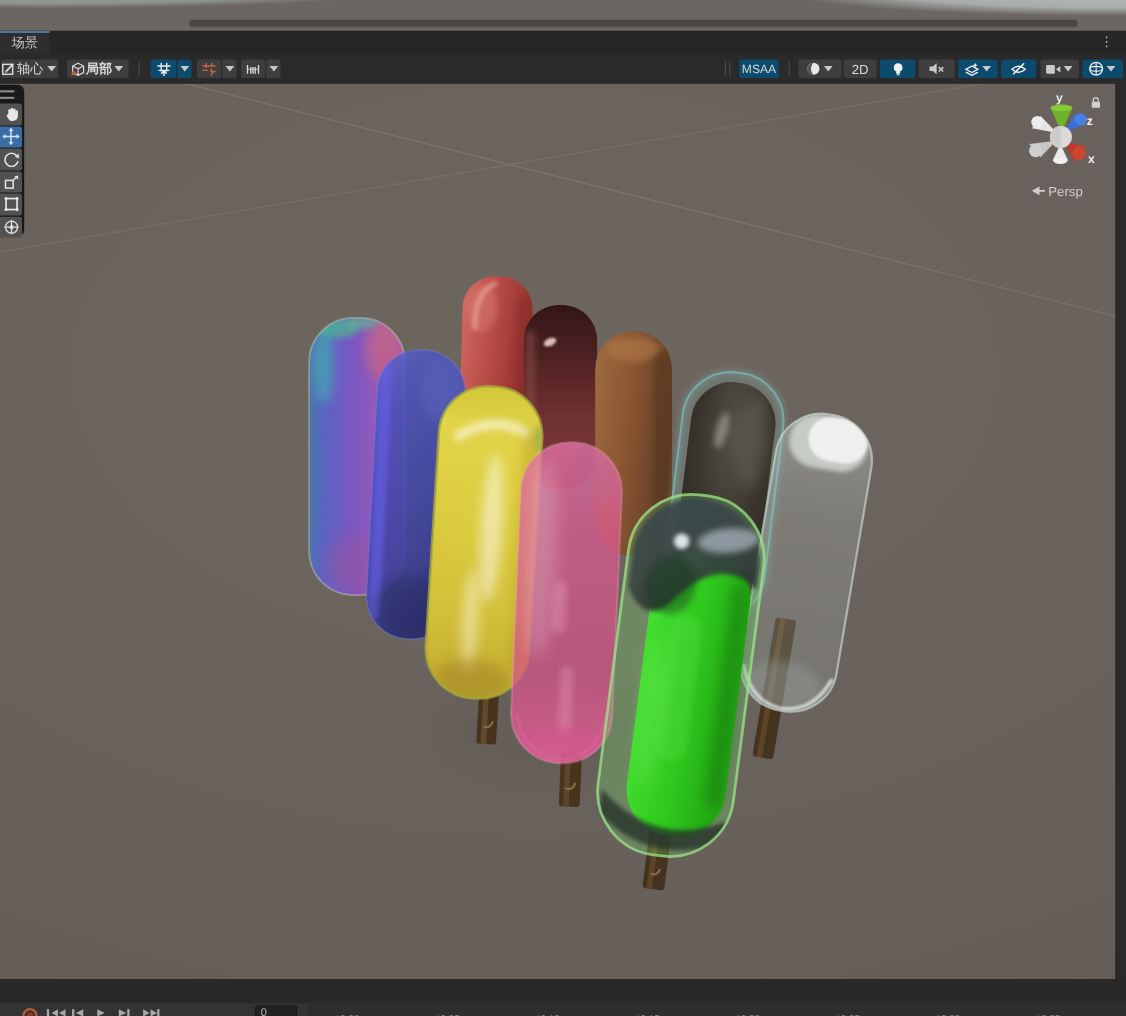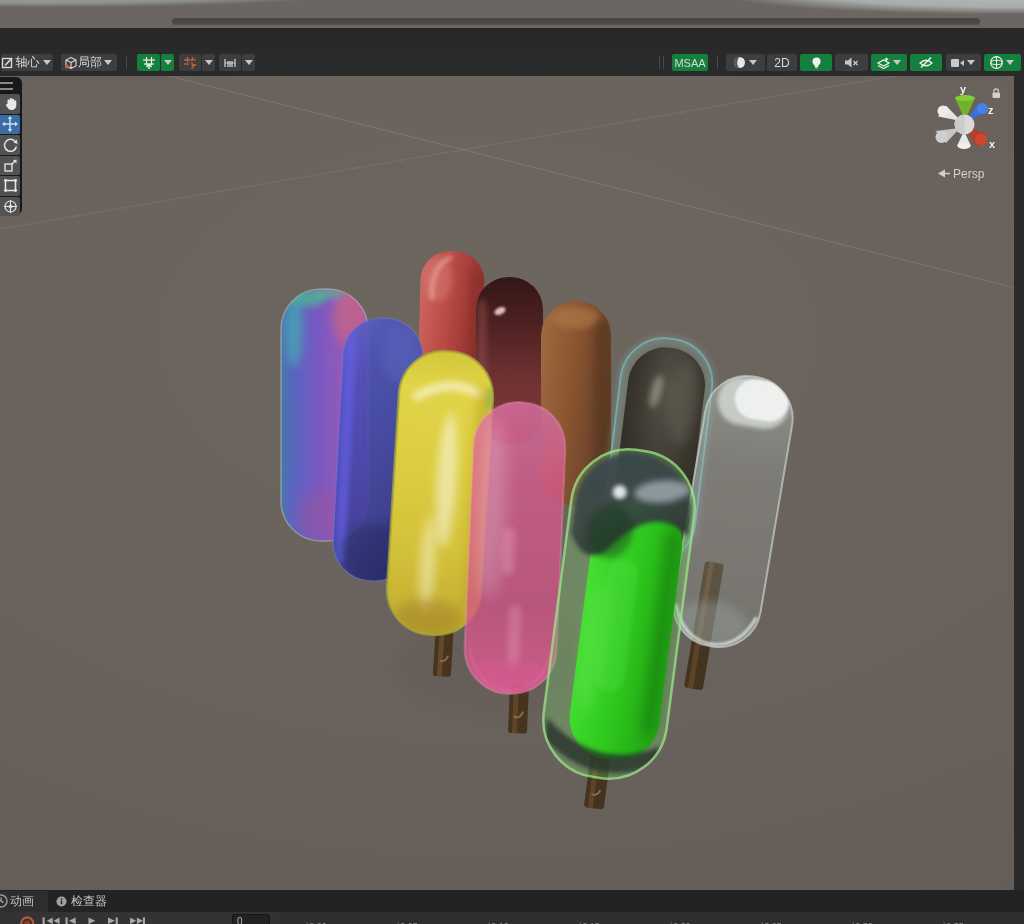--- a/index.html
+++ b/index.html
@@ -30,21 +30,21 @@
 #tabbar .tab { position:absolute; top:0; left:0; width:45px; height:21px;
   background:#2e2e2e; border-top:2px solid #4a79a8; color:#c3c3c3; font-size:12px;
   text-align:center; line-height:18px; }
 #tabbar .dots { position:absolute; top:2px; right:12px; color:#b8b8b8; font-size:12px; line-height:16px; }
 
 
 #toolbar { position:absolute; top:49px; left:0; width:1024px; height:27px;
   background:#2a2a2a; z-index:10; }
 .tbtn { position:absolute; top:5px; height:17px; background:#3e3e3e; border-radius:2px;
   color:#d8d8d8; font-size:12px; display:flex; align-items:center; justify-content:center; }
-.tbtn.blue { background:#15803d; }
+.tbtn.blue { background:#0c4a6e; }
 .caret { display:inline-block; width:0; height:0; border-left:4px solid transparent;
   border-right:4px solid transparent; border-top:5px solid #c8c8c8; margin:0 2px; }
 .vsep { position:absolute; top:7px; width:1px; height:13px; background:#4a4a4a; }
 
 
 #tools { position:absolute; top:77px; left:-15px; width:37px; height:138px;
   background:#191919; border-radius:0 6px 6px 0; padding:3px 2px 2px 2px; z-index:5; }
 #tools .handle { height:8px; border-top:2px solid #888; border-bottom:2px solid #888; margin:2px 7px 4px 7px; }
 #tools .tool { width:33px; height:19.5px; margin:1px 0; background:#525252; border-radius:2px;
   display:flex; align-items:center; justify-content:flex-end; padding-right:2px; }
@@ -349,30 +349,34 @@
   <polygon points="938,173.5 945,169.5 945,177.5" fill="#d2cfce"></polygon>
   <line x1="944" y1="173.5" x2="950" y2="173.5" stroke="#d2cfce" stroke-width="1.5"></line>
   <text x="953" y="178" fill="#d2cfce" font-size="12" font-family="Liberation Sans">Persp</text>
 </g>
 </svg>
 
 <div id="topstrip">
       <div class="sbar"></div>
       <div class="shade"></div>
     </div>
+<div id="tabbar">
+      <div class="tab">场景</div>
+      <div class="dots">⋮</div>
+    </div>
 
 <div id="toolbar">
   <div class="tbtn" style="left:1px;width:52px;justify-content:space-between;">
     <svg width="13" height="13" viewBox="0 0 13 13">
           <rect x="1.5" y="2.5" width="9" height="9" fill="none" stroke="#ddd" stroke-width="1.3"></rect>
           <line x1="4" y1="9.5" x2="11" y2="2" stroke="#ddd" stroke-width="1.6"></line>
           <line x1="3.5" y1="10" x2="5.5" y2="9.6" stroke="#c8643c" stroke-width="1.6"></line>
         </svg>
     轴心<span class="caret"></span></div>
-  <div class="tbtn" style="left:61px;width:56px;">
+  <div class="tbtn" style="left:61px;width:56px;font-weight:bold;">
     <svg width="14" height="14" viewBox="0 0 14 14">
           <path d="M7 1.5 L12 4 V10 L7 12.5 L2 10 V4 Z M2 4 L7 6.5 L12 4 M7 6.5 V12.5" fill="none" stroke="#ddd" stroke-width="1.1"></path>
           <circle cx="3" cy="10.5" r="2" fill="#c8643c"></circle>
         </svg>
     局部<span class="caret"></span></div>
   <div class="vsep" style="left:126px;"></div>
   <div class="tbtn blue" style="left:137px;width:23px;">
     <svg width="14" height="14" viewBox="0 0 14 14">
           <g stroke="#eee" stroke-width="1.2">
             <line x1="4.5" y1="1" x2="4.5" y2="9"></line>
@@ -520,34 +524,20 @@
           <circle cx="7.5" cy="7.5" r="5.5" fill="none" stroke="#e0e0e0" stroke-width="1.2"></circle>
           <line x1="7.5" y1="1" x2="7.5" y2="14" stroke="#e0e0e0" stroke-width="1.2"></line>
           <line x1="1" y1="7.5" x2="14" y2="7.5" stroke="#e0e0e0" stroke-width="1.2"></line>
           <circle cx="7.5" cy="7.5" r="1.8" fill="#e0e0e0"></circle>
         </svg>
       </div>
 </div>
 
 <div id="rightstrip"></div>
 
-<div id="btabs">
-  <div class="tab" style="left:0;width:48px;padding-left:10px;">动画</div>
-  <svg style="position:absolute;left:-6px;top:4px" width="14" height="14" viewBox="0 0 14 14">
-        <circle cx="7" cy="7" r="6" fill="none" stroke="#999" stroke-width="1.5"></circle>
-        <path d="M7 3.5 V7 L9.5 8.5" stroke="#999" stroke-width="1.5" fill="none"></path>
-      </svg>
-  <div class="tab" style="left:50px;width:66px;background:#232323;">
-    <svg style="margin:0 4px 0 6px" width="11" height="11" viewBox="0 0 12 12">
-          <circle cx="6" cy="6" r="5.5" fill="#a2a2a2"></circle>
-          <rect x="5.2" y="5" width="1.6" height="4" fill="#232323"></rect>
-          <rect x="5.2" y="2.6" width="1.6" height="1.6" fill="#232323"></rect>
-        </svg>
-    检查器</div>
-</div>
 <div id="timeline">
   <svg style="position:absolute;left:0;top:0" width="230" height="12" viewBox="0 0 230 12">
     <g fill="#a8a8a8" transform="translate(6,2) scale(0.85)">
       <circle cx="25" cy="11" r="7" fill="none" stroke="#b85c3a" stroke-width="2.5"></circle>
       <circle cx="25" cy="11" r="3.5" fill="#8a3c28"></circle>
       <rect x="43" y="4" width="2.5" height="8"></rect>
           <polygon points="55,4 55,12 48,8"></polygon>
           <polygon points="63,4 63,12 56,8"></polygon>
       <rect x="70" y="4" width="2.5" height="8"></rect>
           <polygon points="82,4 82,12 74,8"></polygon>

